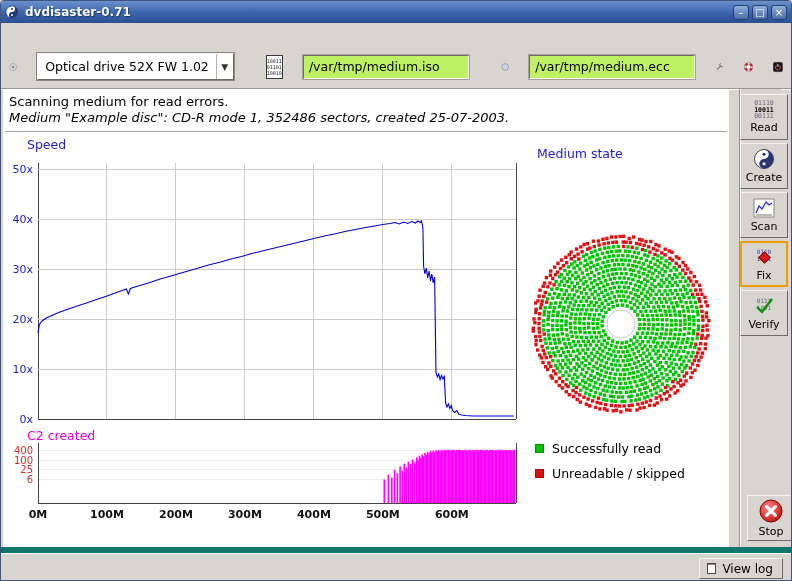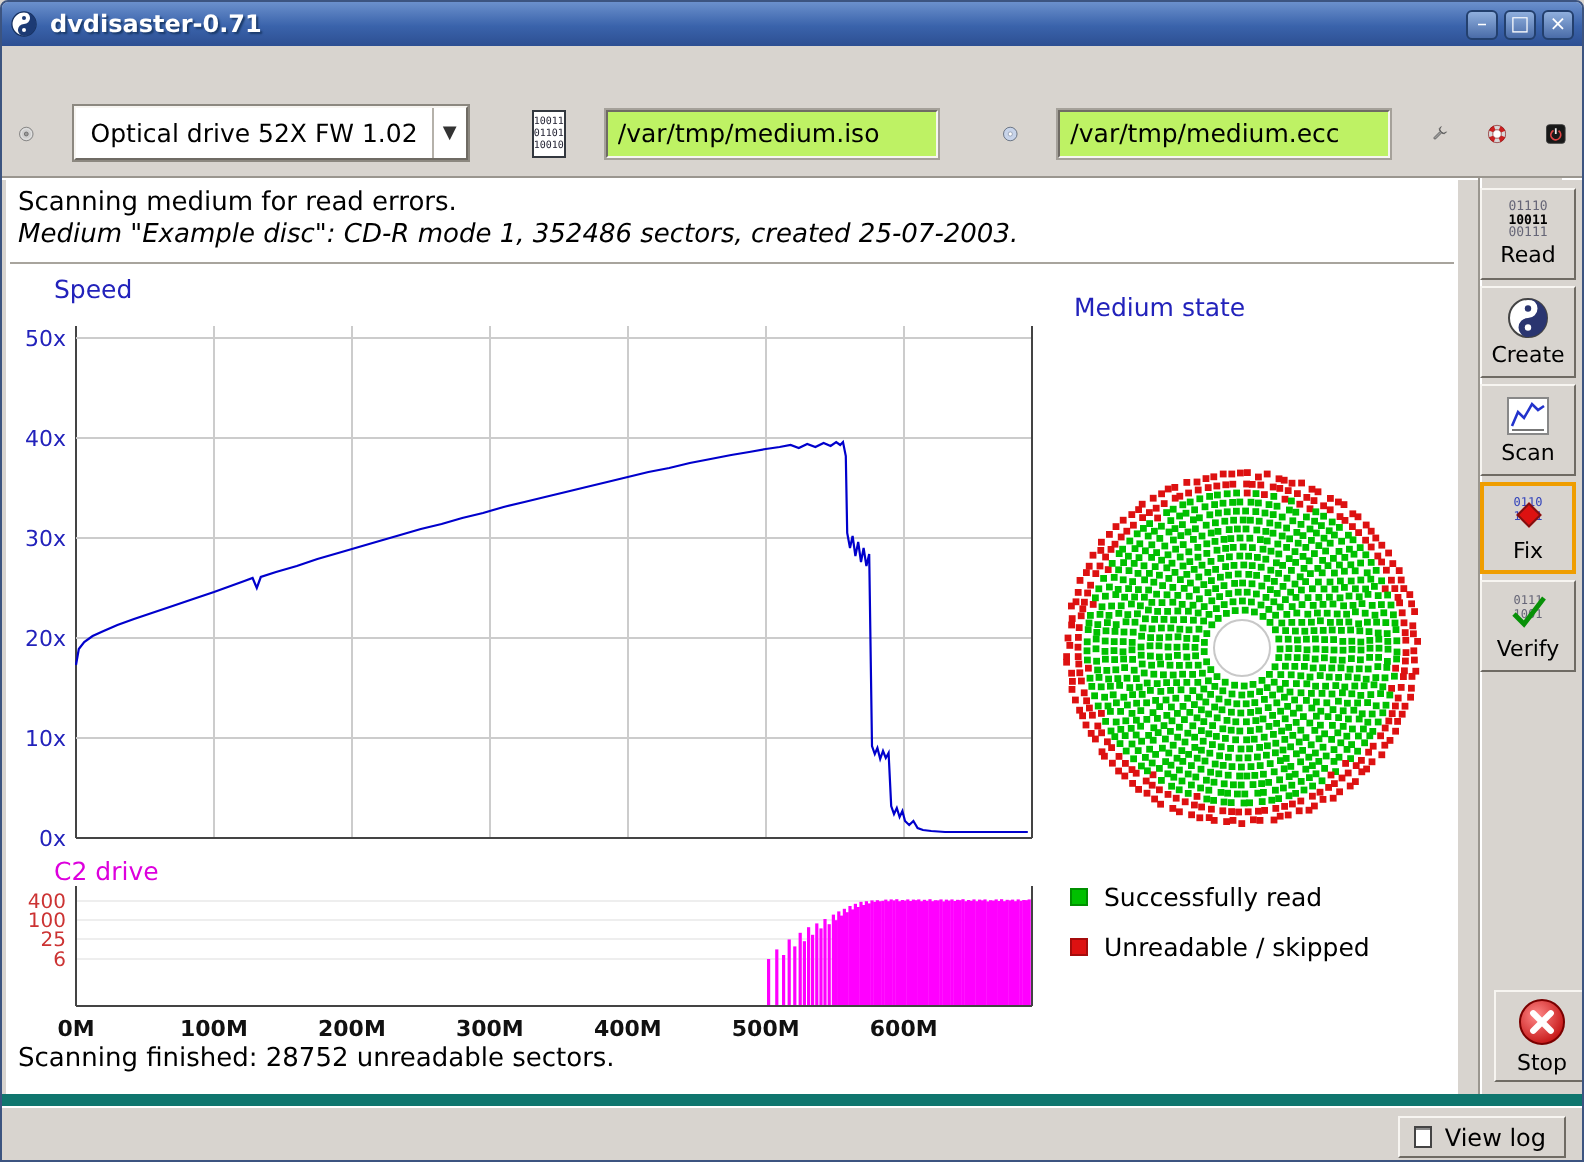--- a/index.html
+++ b/index.html
@@ -160,21 +160,21 @@
     </svg>
   </div>
 
   <div class="content">
     <div class="status1">Scanning medium for read errors.</div>
     <div class="status2">Medium "Example disc": CD-R mode 1, 352486 sectors, created 25-07-2003.</div>
     <div class="hsep"></div>
 
     <div class="chart-title speed-title">Speed</div>
     <div class="chart-title state-title">Medium state</div>
-    <div class="chart-title c2-title">C2 drive</div>
+    <div class="chart-title c2-title">C2 created</div>
 
     <svg id="charts-svg" width="726" height="458">
         <line x1="35" y1="74" x2="35" y2="330" stroke="#444" shape-rendering="crispEdges"></line>
         <line x1="103.97546897546897" y1="74" x2="103.97546897546897" y2="330" stroke="#cccccc" shape-rendering="crispEdges"></line>
         <line x1="172.95093795093794" y1="74" x2="172.95093795093794" y2="330" stroke="#cccccc" shape-rendering="crispEdges"></line>
         <line x1="241.92640692640694" y1="74" x2="241.92640692640694" y2="330" stroke="#cccccc" shape-rendering="crispEdges"></line>
         <line x1="310.9018759018759" y1="74" x2="310.9018759018759" y2="330" stroke="#cccccc" shape-rendering="crispEdges"></line>
         <line x1="379.87734487734485" y1="74" x2="379.87734487734485" y2="330" stroke="#cccccc" shape-rendering="crispEdges"></line>
         <line x1="448.8528138528139" y1="74" x2="448.8528138528139" y2="330" stroke="#cccccc" shape-rendering="crispEdges"></line>
         <line x1="35" y1="330" x2="513" y2="330" stroke="#444" shape-rendering="crispEdges"></line>
@@ -1446,21 +1446,20 @@
 
     <div class="legend-row" style="top:352px">
       <span class="legend-swatch" style="background: rgb(0, 192, 0);"></span>
       <span>Successfully read</span>
     </div>
     <div class="legend-row" style="top:377px">
       <span class="legend-swatch" style="background: rgb(221, 17, 17);"></span>
       <span>Unreadable / skipped</span>
     </div>
 
-    <div class="footer-status">Scanning finished: 28752 unreadable sectors.</div>
   </div>
 
   <div class="sidebar">
     <div class="side-btn">
       <div class="bin-rows">
         <div>01110</div>
         <div class="mid">10011</div>
         <div>00111</div>
       </div>
       <span class="lbl">Read</span>

